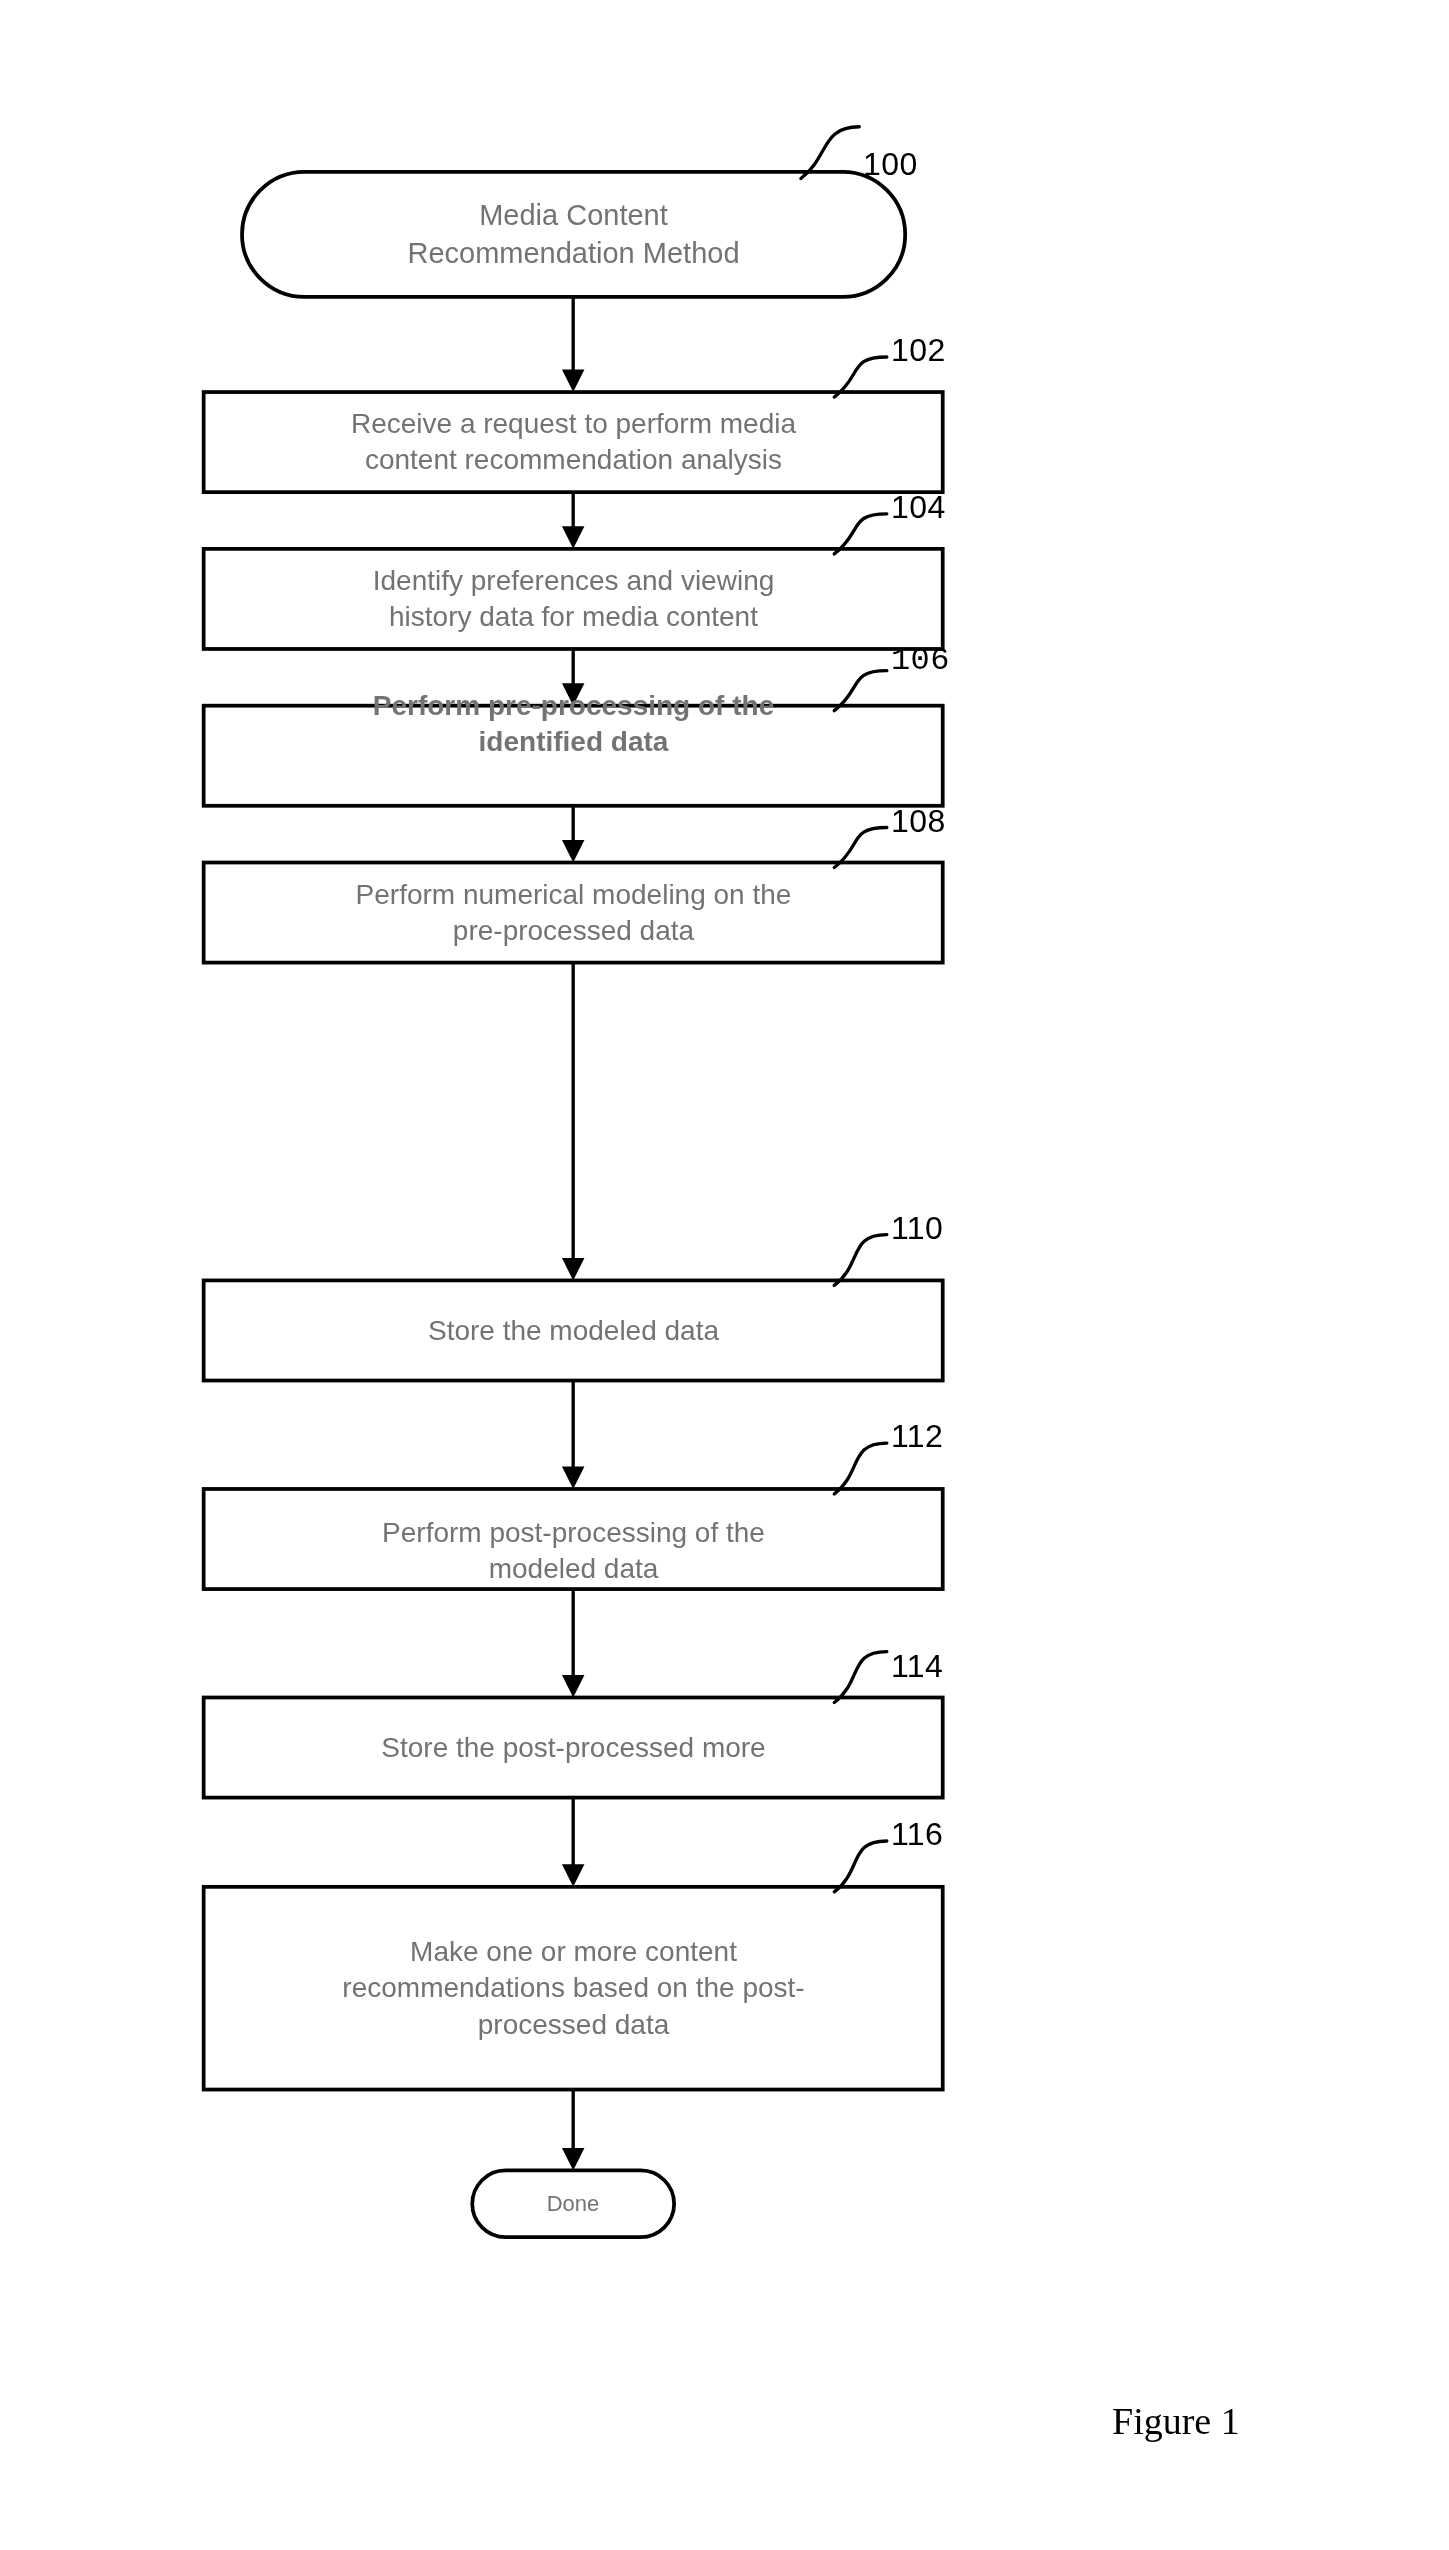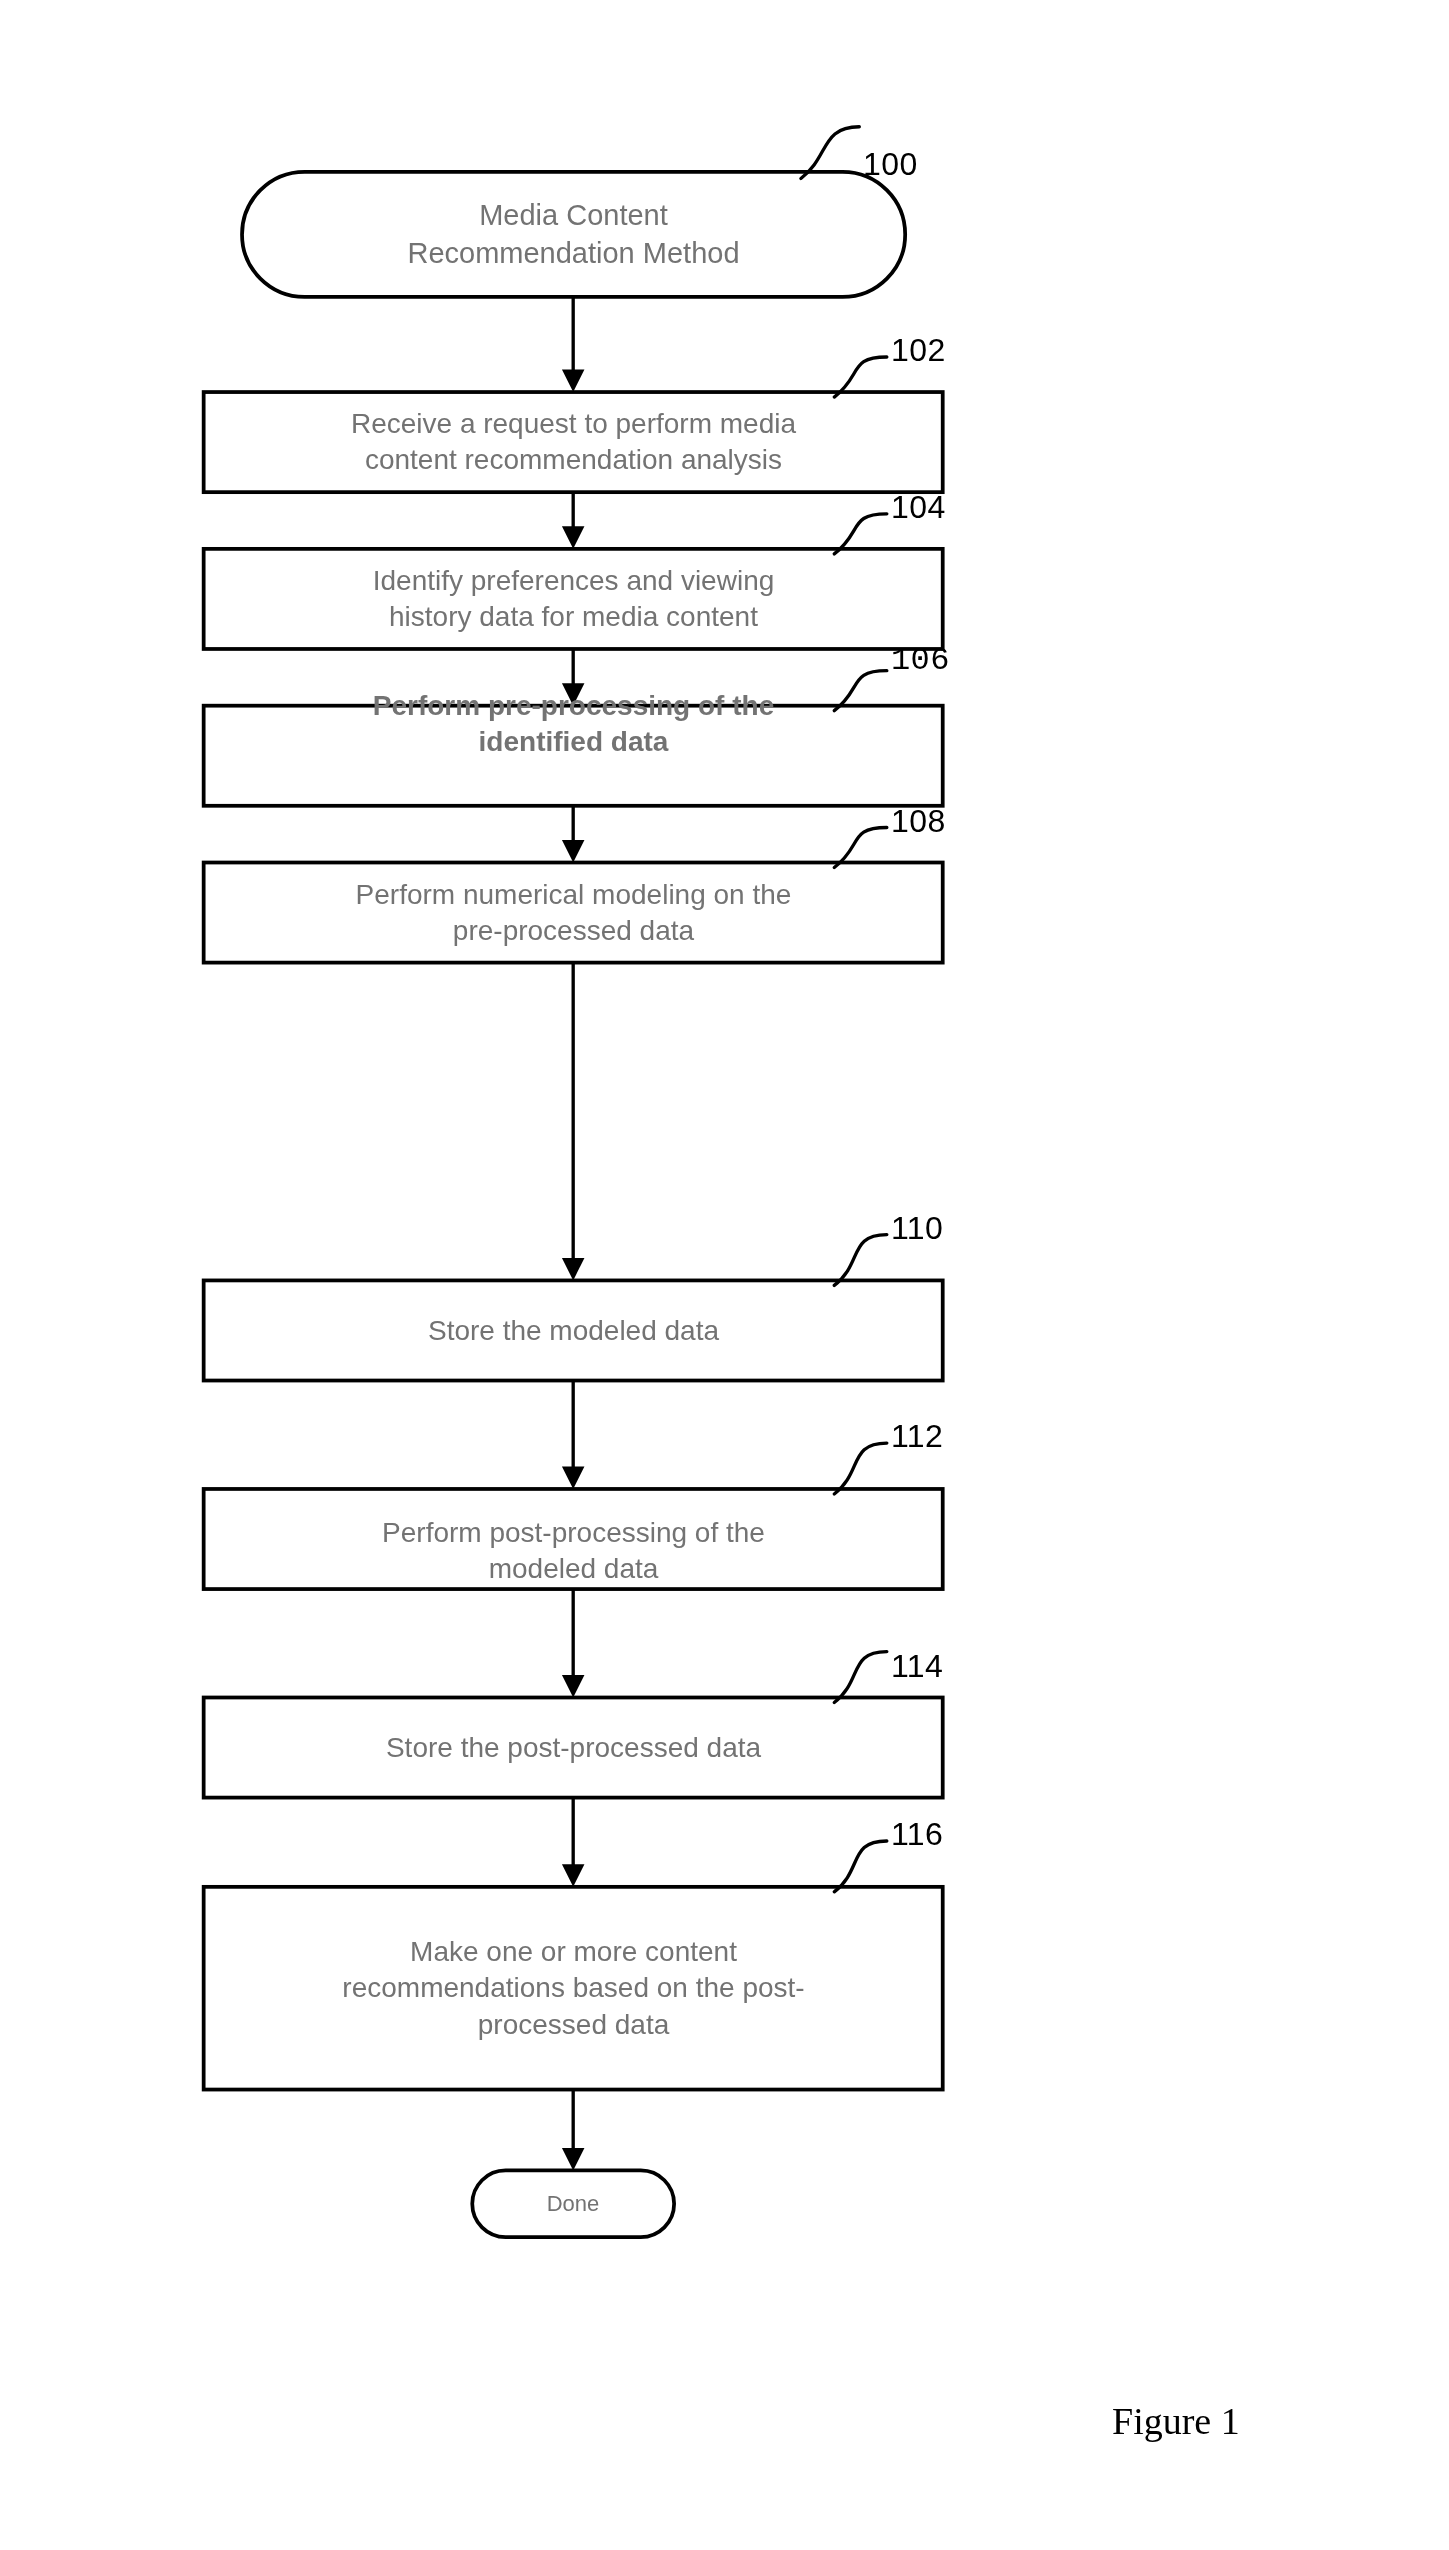--- a/index.html
+++ b/index.html
@@ -137,21 +137,21 @@
 content recommendation analysis</div>
       <div class="node-text process-text" style="left: 204px; top: 549px; width: 739px; height: 100px;">Identify preferences and viewing
 history data for media content</div>
       <div class="node-text process-text" style="left: 204px; top: 674px; width: 739px; height: 100px; font-weight: bold;">Perform pre-processing of the
 identified data</div>
       <div class="node-text process-text" style="left: 204px; top: 863px; width: 739px; height: 100px;">Perform numerical modeling on the
 pre-processed data</div>
       <div class="node-text process-text" style="left: 204px; top: 1281px; width: 739px; height: 100px;">Store the modeled data</div>
       <div class="node-text process-text" style="left: 204px; top: 1489px; width: 739px; height: 124px;">Perform post-processing of the
 modeled data</div>
-      <div class="node-text process-text" style="left: 204px; top: 1698px; width: 739px; height: 100px;">Store the post-processed data</div>
+      <div class="node-text process-text" style="left: 204px; top: 1698px; width: 739px; height: 100px;">Store the post-processed more</div>
       <div class="node-text process-text" style="left: 204px; top: 1887px; width: 739px; height: 203px;">Make one or more content
 recommendations based on the post-
 processed data</div>
       <div class="node-text done-text" style="left: 472px; top: 2171px; width: 202px; height: 67px;">Done</div>
     </div>
   <div id="ref-layer">
       <div class="ref-label" style="left: 863px; top: 102px; margin-top: 44px;">100</div>
       <div class="ref-label" style="left: 891px; top: 332px;">102</div>
       <div class="ref-label" style="left: 891px; top: 489px;">104</div>
       <div class="ref-label" style="left: 891px; top: 642px; font-family: Liberation Mono, monospace;">106</div>

